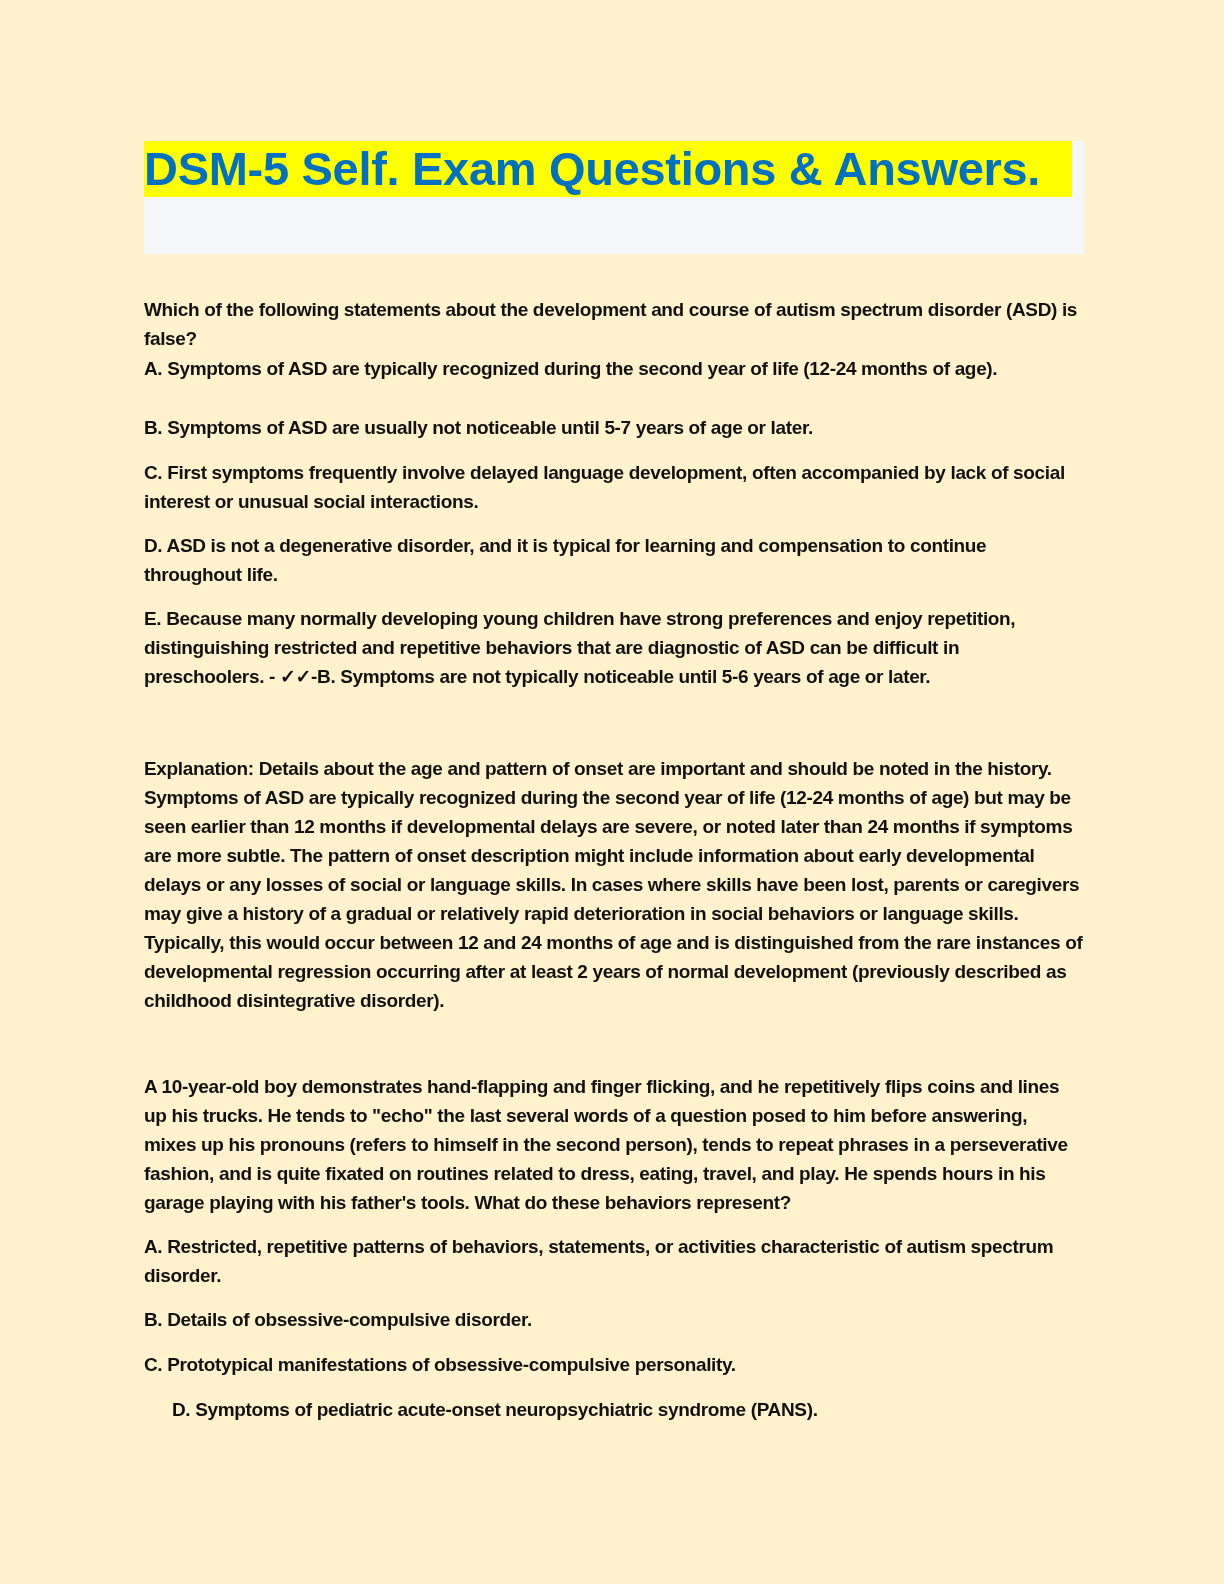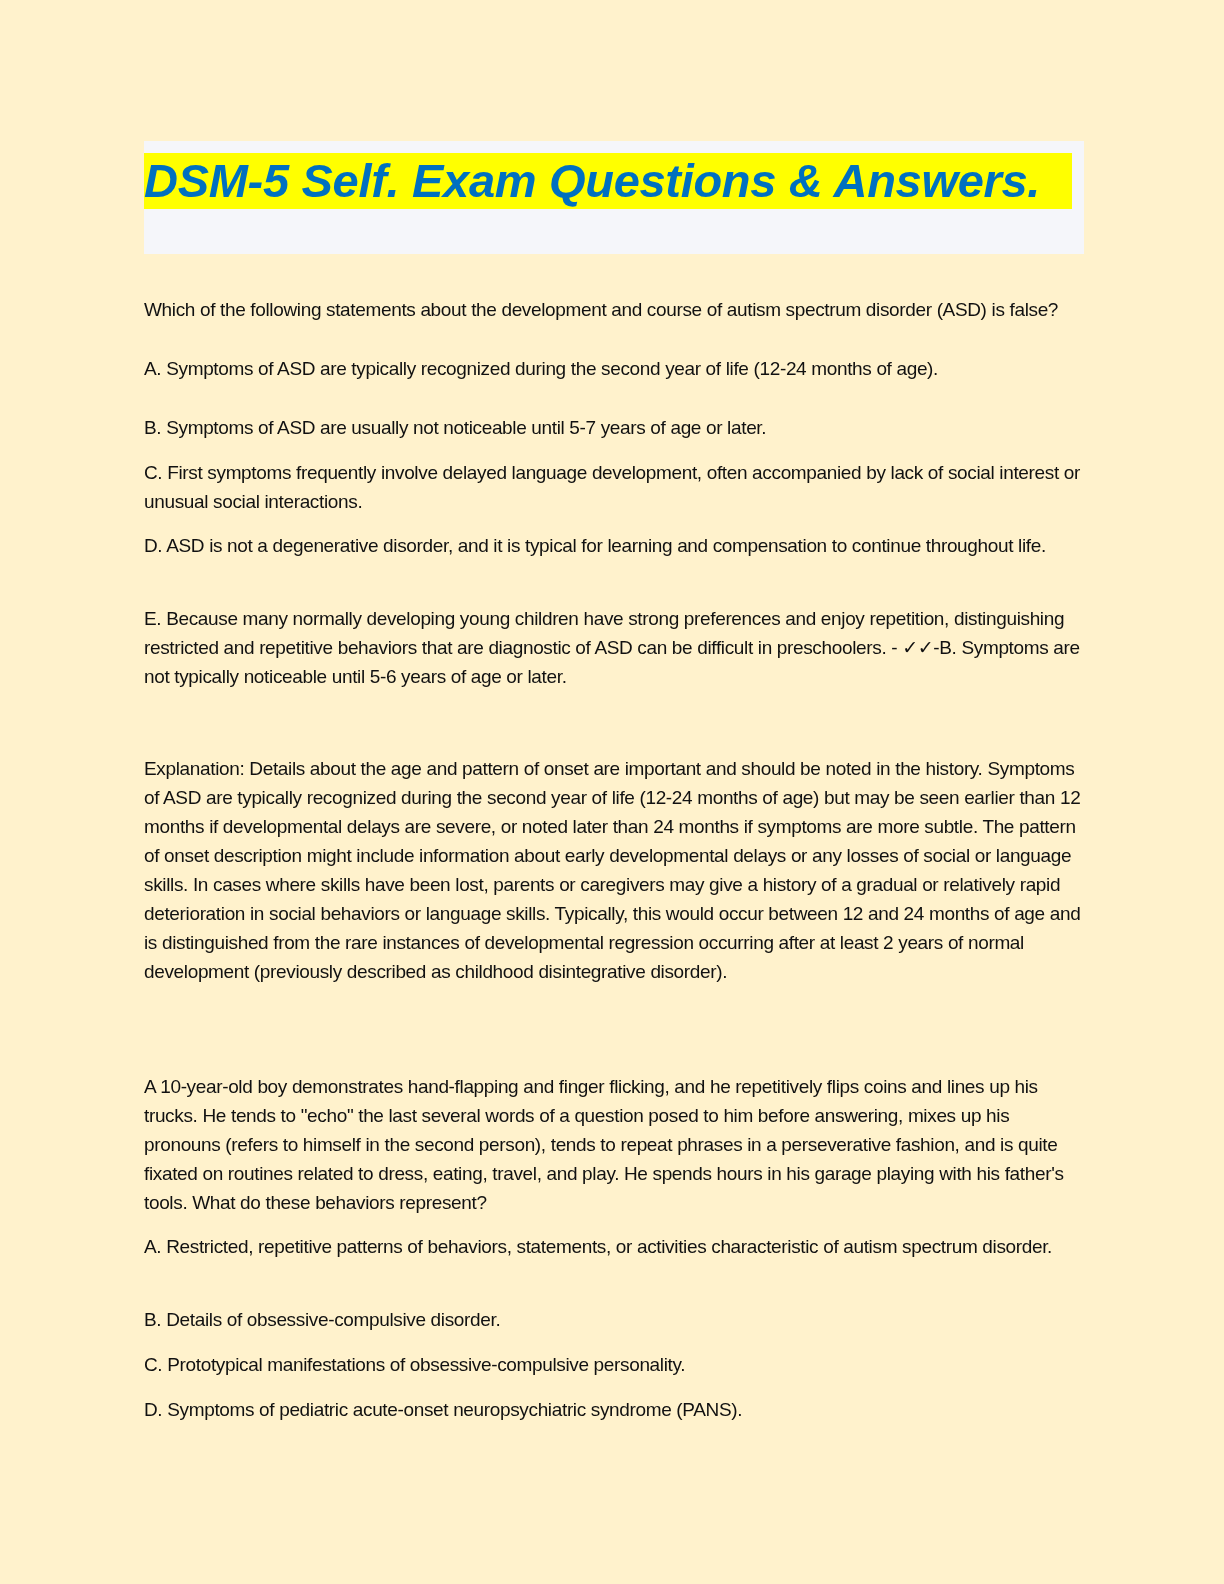--- a/index.html
+++ b/index.html
@@ -20,31 +20,31 @@
     position: absolute; left: 0;
     background: #ffff00;
     color: #0070c0;
     font-weight: bold;
     font-size: 47px;
     line-height: 56px;
     height: 56px;
     white-space: nowrap;
     letter-spacing: -0.3px;
   }
-  .title-line.l1 { top: 12px; width: 928px; font-style: italic; }
+  .title-line.l1 { top: 0; width: 928px; }
   .title-line.l2 { top: 56px; width: 604px; }
   .content {
     position: absolute; left: 144px; width: 940px;
     color: #111;
     font-family: "Liberation Sans Narrow", "Liberation Sans", sans-serif;
     font-size: 19px;
     line-height: 29px;
     letter-spacing: -0.35px;
   }
-  .content p { margin: 0; position: absolute; left: 0; width: 940px; }
+  .content p { margin: 0; position: absolute; left: 0; width: 940px; font-weight: bold; }
 </style>
 </head>
 <body>
 
 <div class="page">
   <div class="title-block">
     <div class="title-line l1">DSM-5 Self. Exam Questions &amp; Answers.</div>
   </div>
 </div>
 
@@ -56,14 +56,14 @@
   <p style="top:236px;">D. ASD is not a degenerative disorder, and it is typical for learning and compensation to continue throughout life.</p>
   <p style="top:309px;">E. Because many normally developing young children have strong preferences and enjoy repetition, distinguishing restricted and repetitive behaviors that are diagnostic of ASD can be difficult in preschoolers. - ✓✓-B. Symptoms are not typically noticeable until 5-6 years of age or later.</p>
   <p style="top:459px;">Explanation: Details about the age and pattern of onset are important and should be noted in the history. Symptoms of ASD are typically recognized during the second year of life (12-24 months of age) but may be seen earlier than 12 months if developmental delays are severe, or noted later than 24 months if symptoms are more subtle. The pattern of onset description might include information about early developmental delays or any losses of social or language skills. In cases where skills have been lost, parents or caregivers may give a history of a gradual or relatively rapid deterioration in social behaviors or language skills. Typically, this would occur between 12 and 24 months of age and is distinguished from the rare instances of developmental regression occurring after at least 2 years of normal development (previously described as childhood disintegrative disorder).</p>
 </div>
 
 <div class="content" style="top:1072px;">
   <p style="top:0;">A 10-year-old boy demonstrates hand-flapping and finger flicking, and he repetitively flips coins and lines up his trucks. He tends to "echo" the last several words of a question posed to him before answering, mixes up his pronouns (refers to himself in the second person), tends to repeat phrases in a perseverative fashion, and is quite fixated on routines related to dress, eating, travel, and play. He spends hours in his garage playing with his father's tools. What do these behaviors represent?</p>
   <p style="top:160px;">A. Restricted, repetitive patterns of behaviors, statements, or activities characteristic of autism spectrum disorder.</p>
   <p style="top:233px;">B. Details of obsessive-compulsive disorder.</p>
   <p style="top:278px;">C. Prototypical manifestations of obsessive-compulsive personality.</p>
-  <p style="top:323px;">D. Symptoms of pediatric acute-onset neuropsychiatric syndrome (PANS).</p>
+  <p style="top:323px;margin-left:28px;">D. Symptoms of pediatric acute-onset neuropsychiatric syndrome (PANS).</p>
 </div>
 
 </body></html>

